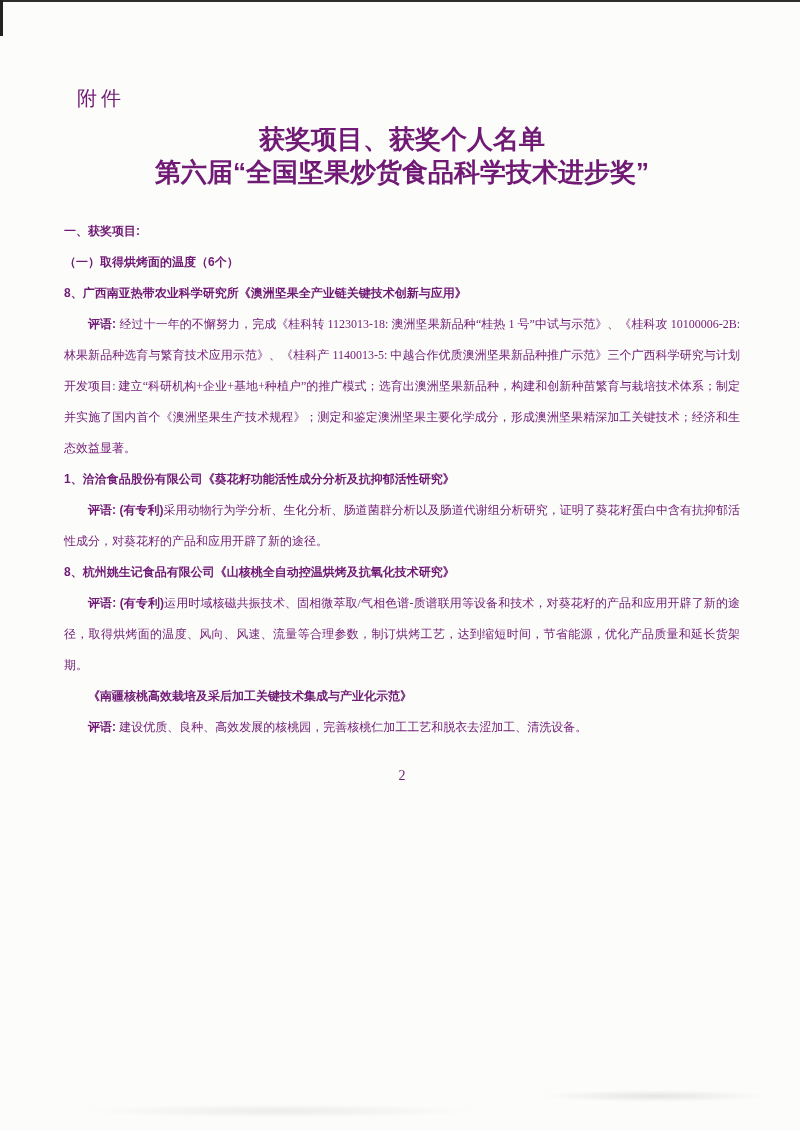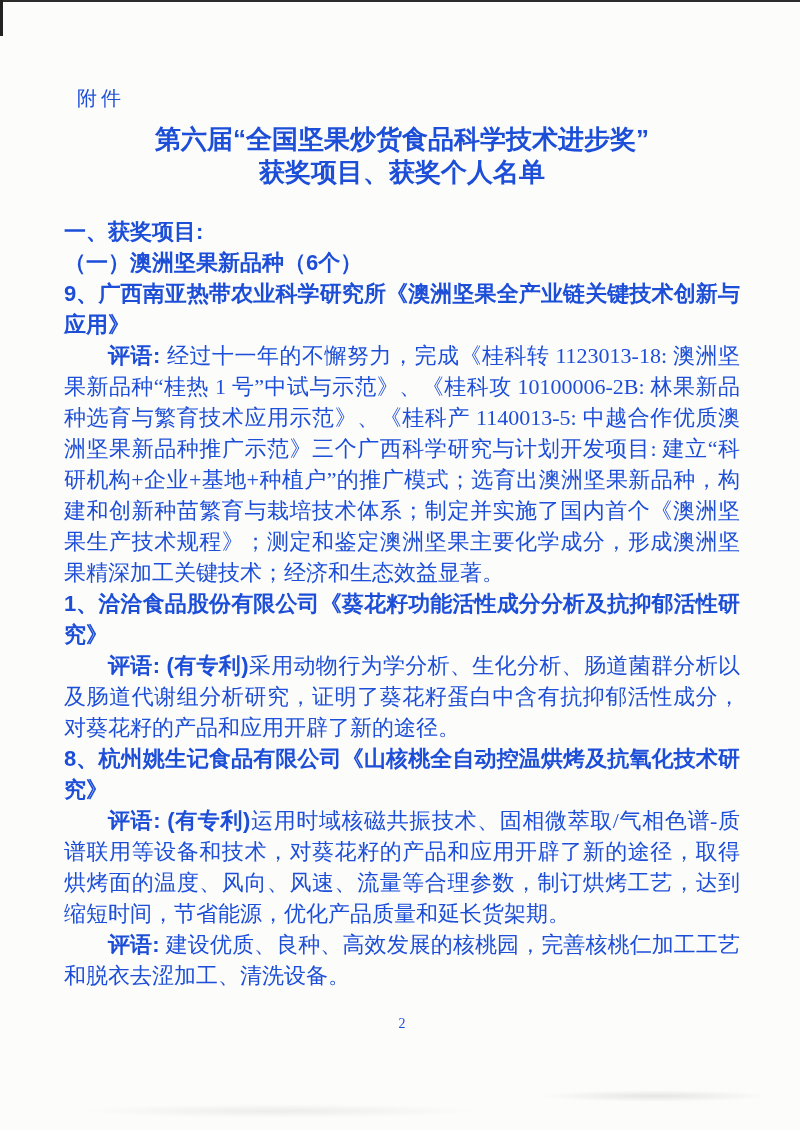--- a/index.html
+++ b/index.html
@@ -6,21 +6,21 @@
     margin: 0;
     padding: 0;
     background: #e8e8e6;
   }
   .page {
     position: relative;
     width: 800px;
     height: 1130px;
     margin: 0 auto;
     background: #fcfcfa;
-    color: #1d4ed8;
+    color: #701a75;
     box-sizing: border-box;
     padding: 86px 60px 0 64px;
     overflow: hidden;
     font-family: "Liberation Serif", serif;
   }
   
   .scan-edge-top {
     position: absolute;
     top: 0; left: 0;
     width: 100%; height: 2px;
@@ -54,21 +54,21 @@
     margin-top: 13px;
     text-align: center;
     font-family: "Liberation Sans", sans-serif;
     font-weight: 700;
     font-size: 26px;
     line-height: 33px;
   }
   .body {
     margin-top: 27px;
     width: 676px;
-    font-size: 22px;
+    font-size: 12px;
     line-height: 31px;
   }
   .body p {
     margin: 0;
     text-align: justify;
   }
   .h, .entry, .entry-sub, .lbl {
     font-family: "Liberation Sans", sans-serif;
     font-weight: 700;
   }
@@ -93,35 +93,36 @@
 
 <div class="page">
   <div class="scan-edge-top"></div>
   <div class="scan-edge-left"></div>
   <div class="scan-smudge-a"></div>
   <div class="scan-smudge-b"></div>
 
   <div class="attachment">附件</div>
 
   <div class="title">
+    <div>获奖项目、获奖个人名单</div>
     <div>第六届“全国坚果炒货食品科学技术进步奖”</div>
-    <div>获奖项目、获奖个人名单</div>
   </div>
 
   <div class="body">
     <p class="h">一、获奖项目:</p>
-    <p class="h">（一）澳洲坚果新品种（6个）</p>
+    <p class="h">（一）取得烘烤面的温度（6个）</p>
 
-    <p class="entry">9、广西南亚热带农业科学研究所《澳洲坚果全产业链关键技术创新与应用》</p>
+    <p class="entry">8、广西南亚热带农业科学研究所《澳洲坚果全产业链关键技术创新与应用》</p>
     <p class="comment"><b class="lbl">评语: </b><span>经过十一年的不懈努力，完成《桂科转 1123013-18: 澳洲坚果新品种“桂热 1 号”中试与示范》、《桂科攻 10100006-2B: 林果新品种选育与繁育技术应用示范》、《桂科产 1140013-5: 中越合作优质澳洲坚果新品种推广示范》三个广西科学研究与计划开发项目: 建立“科研机构+企业+基地+种植户”的推广模式；选育出澳洲坚果新品种，构建和创新种苗繁育与栽培技术体系；制定并实施了国内首个《澳洲坚果生产技术规程》；测定和鉴定澳洲坚果主要化学成分，形成澳洲坚果精深加工关键技术；经济和生态效益显著。</span></p>
 
 
     <p class="entry">1、洽洽食品股份有限公司《葵花籽功能活性成分分析及抗抑郁活性研究》</p>
     <p class="comment"><b class="lbl">评语: </b><b class="lbl">(有专利)</b><span>采用动物行为学分析、生化分析、肠道菌群分析以及肠道代谢组分析研究，证明了葵花籽蛋白中含有抗抑郁活性成分，对葵花籽的产品和应用开辟了新的途径。</span></p>
 
     <p class="entry">8、杭州姚生记食品有限公司《山核桃全自动控温烘烤及抗氧化技术研究》</p>
     <p class="comment"><b class="lbl">评语: </b><b class="lbl">(有专利)</b><span>运用时域核磁共振技术、固相微萃取/气相色谱-质谱联用等设备和技术，对葵花籽的产品和应用开辟了新的途径，取得烘烤面的温度、风向、风速、流量等合理参数，制订烘烤工艺，达到缩短时间，节省能源，优化产品质量和延长货架期。</span></p>
 
+    <p class="entry-sub">《南疆核桃高效栽培及采后加工关键技术集成与产业化示范》</p>
     <p class="comment"><b class="lbl">评语: </b><span>建设优质、良种、高效发展的核桃园，完善核桃仁加工工艺和脱衣去涩加工、清洗设备。</span></p>
   </div>
 
   <div class="pagenum">2</div>
 </div>
 
 </body></html>

